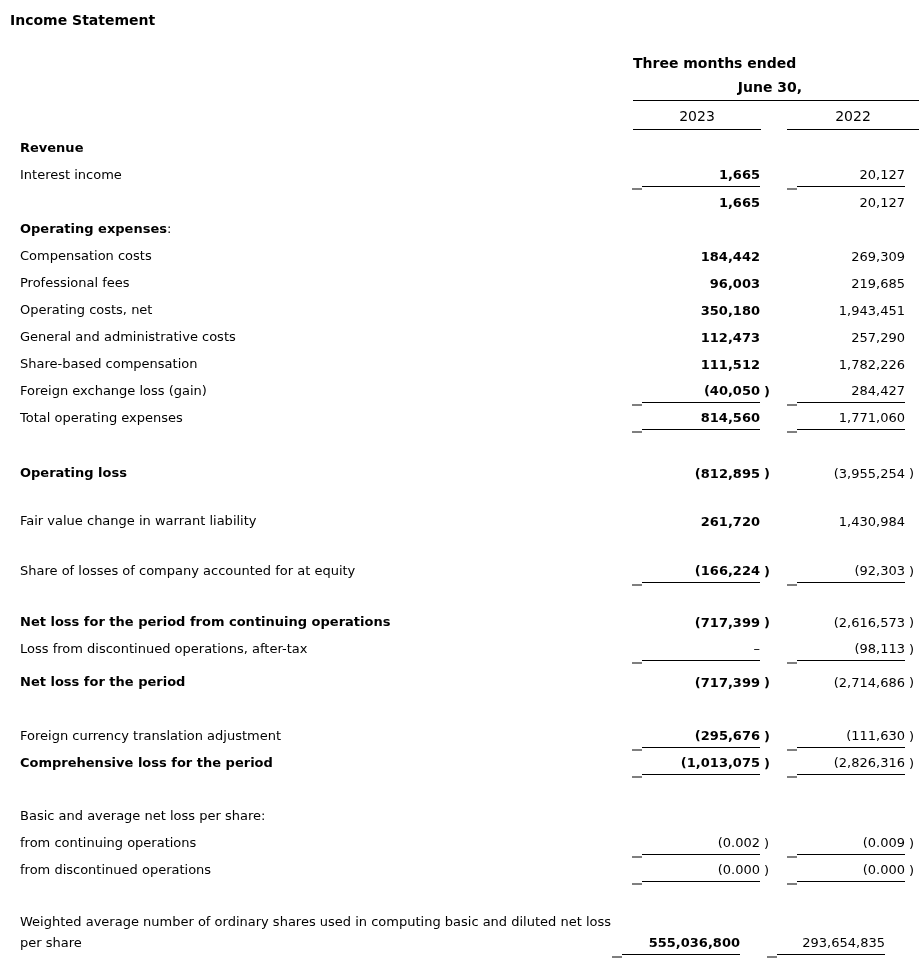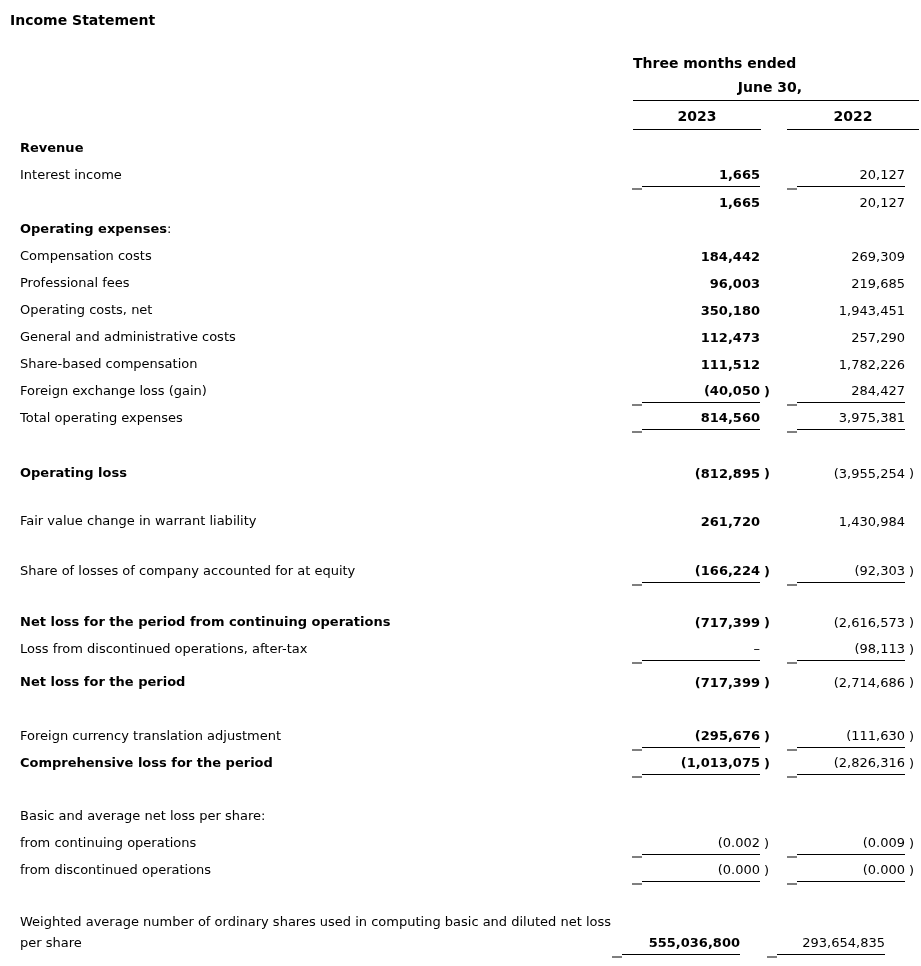--- a/index.html
+++ b/index.html
@@ -42,21 +42,21 @@
     font-weight: bold;
     font-size: 14px;
     line-height: 25px;
     border-bottom: 1.5px solid #000;
     padding-right: 12px;
     box-sizing: border-box;
   }
   .hdr-cols { display: flex; padding-top: 2px; }
   .hcol {
     text-align: center;
-    font-weight: bold;
+    font-weight: normal;
     font-size: 14px;
     line-height: 26px;
     border-bottom: 1.5px solid #000;
     box-sizing: border-box;
   }
   .h1 { width: 128px; }
   .hgap { width: 26px; }
   .h2 { width: 132px; }
   
   .tbl { margin-top: 4px; }
@@ -218,21 +218,21 @@
     <span class="val c2v u">284,427</span>
     <span class="par"></span>
   </div>
         <div class="row">
     <div class="lbl-wrap"><span class="lbl">Total operating expenses</span><span class="lbl"></span></div>
     <span class="tick u"></span>
     <span class="val c1v b u">814,560</span>
     <span class="par"></span>
     <span class="colgap"></span>
     <span class="tick u"></span>
-    <span class="val c2v u">3,975,381</span>
+    <span class="val c2v u">1,771,060</span>
     <span class="par"></span>
   </div>
         <div class="row" style="margin-top: 28px;">
     <div class="lbl-wrap"><span class="lbl b">Operating loss</span><span class="lbl"></span></div>
     <span class="tick"></span>
     <span class="val c1v b">(812,895</span>
     <span class="par b">)</span>
     <span class="colgap"></span>
     <span class="tick"></span>
     <span class="val c2v">(3,955,254</span>

